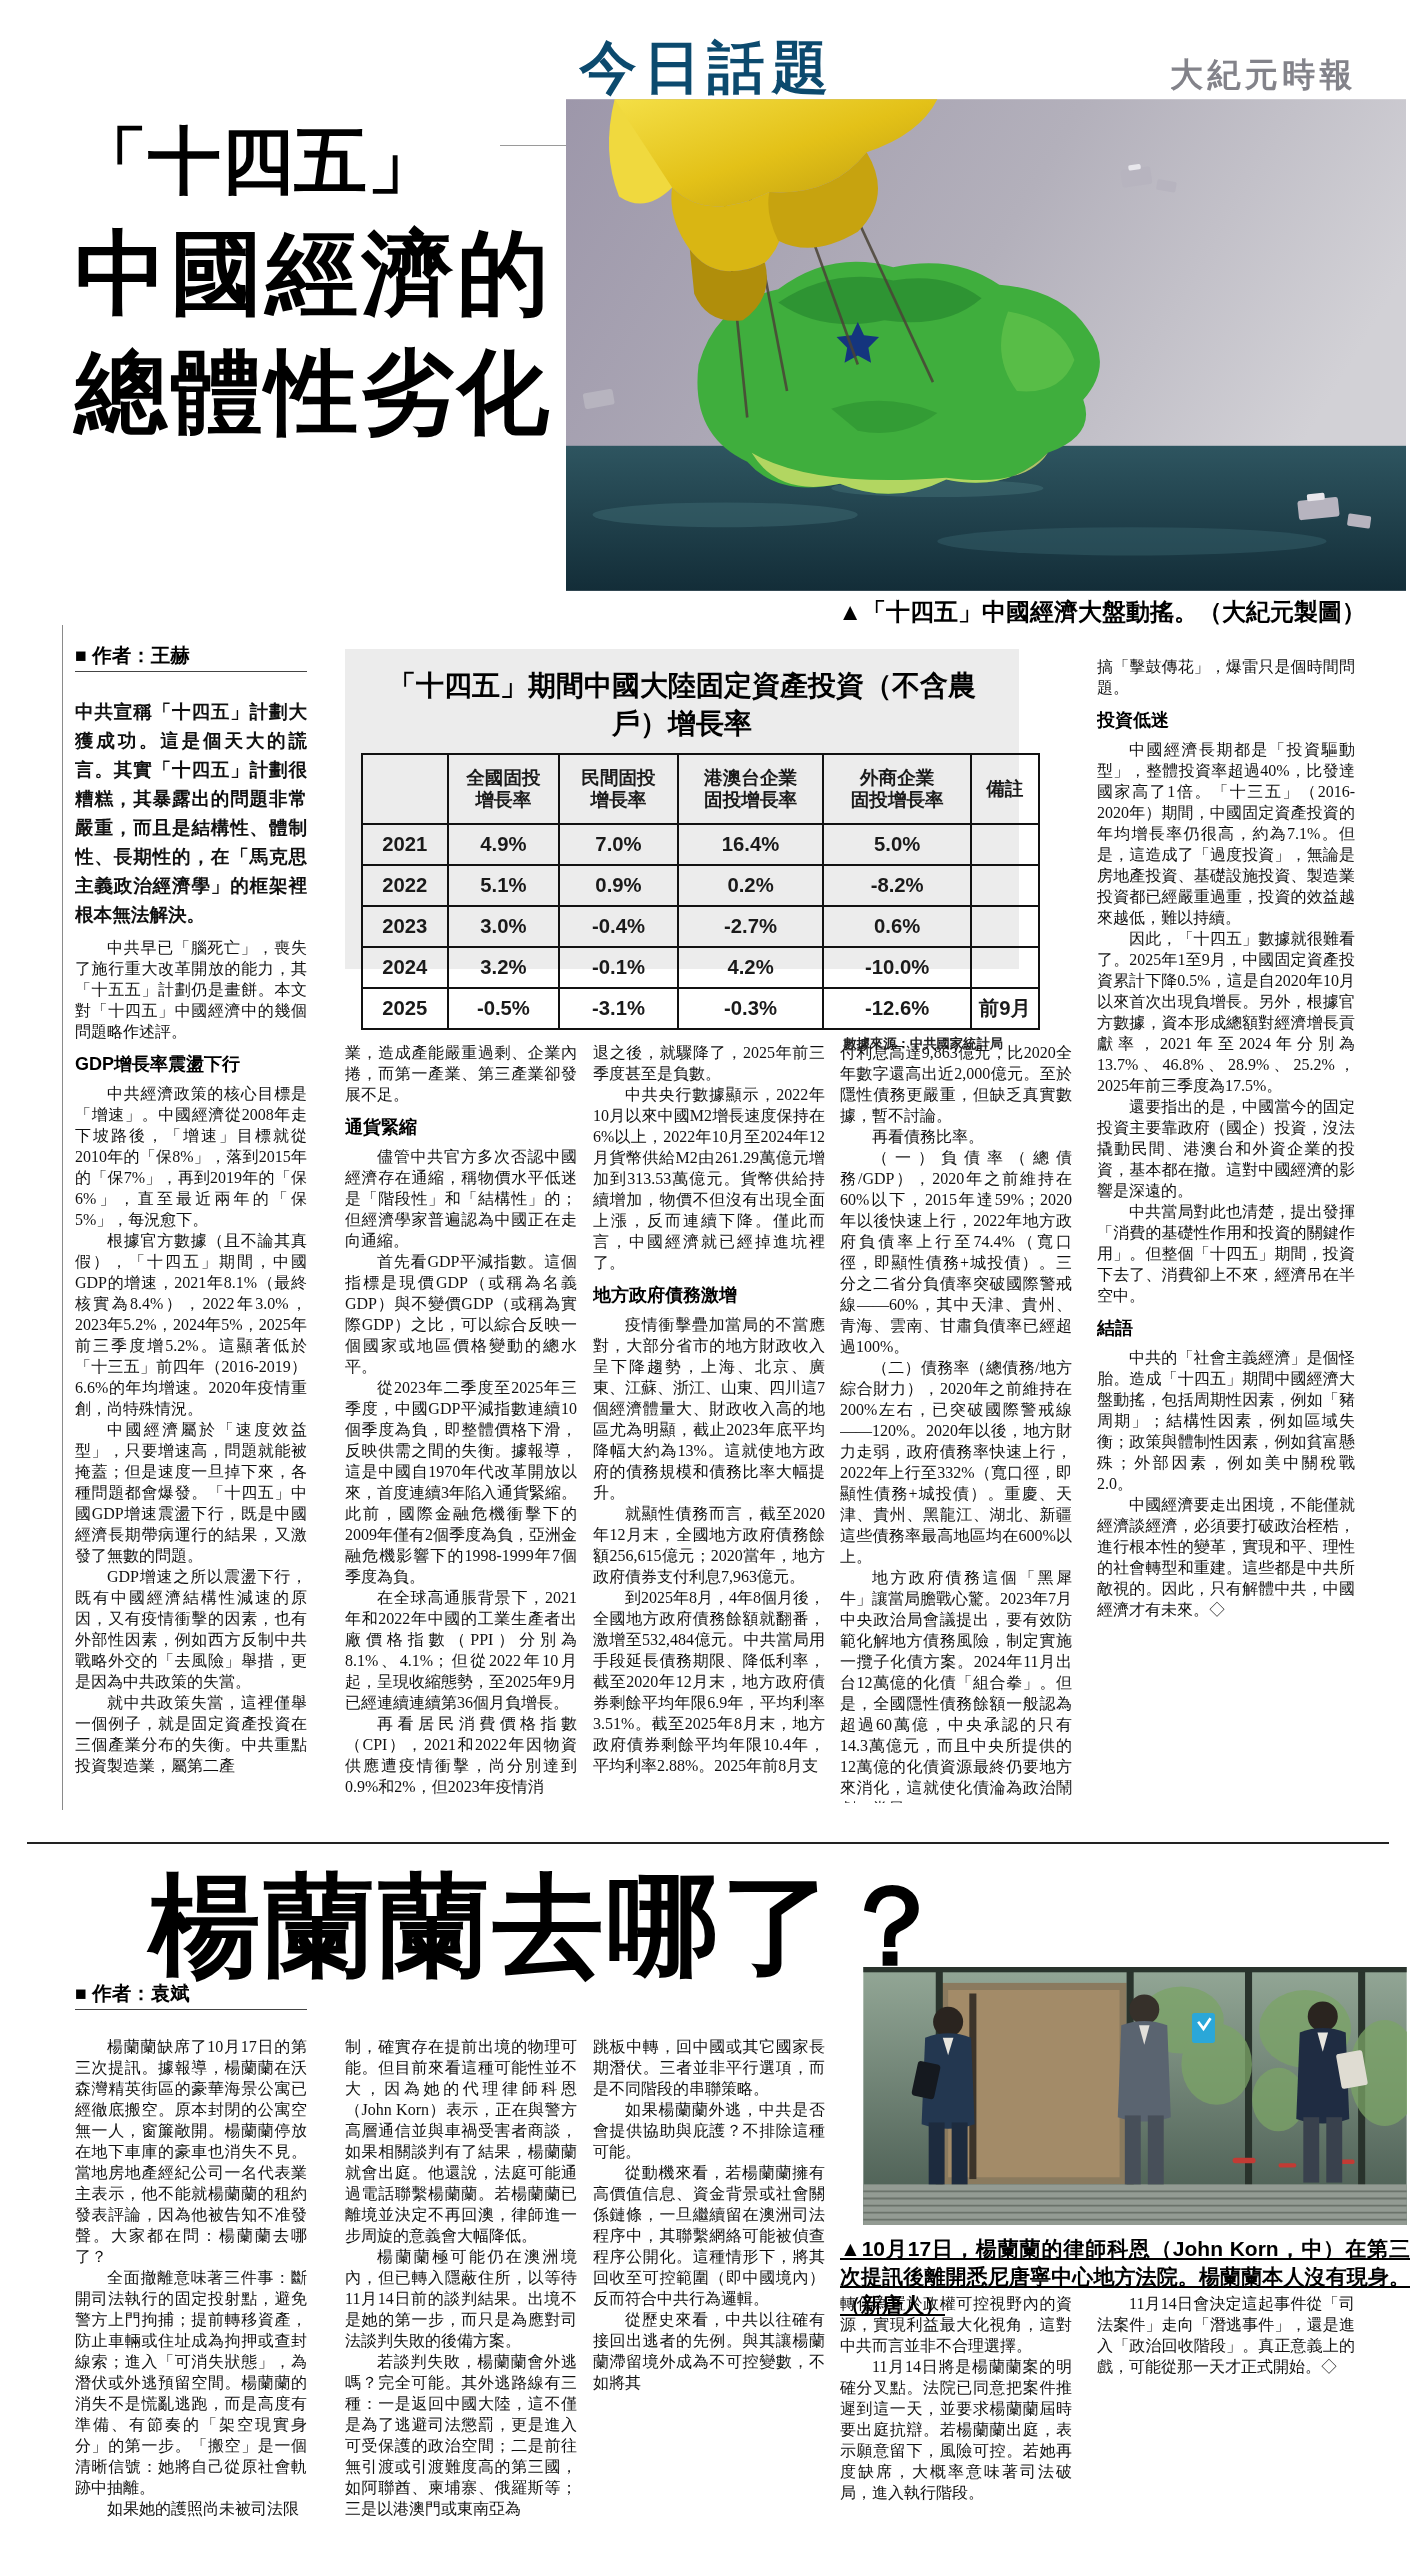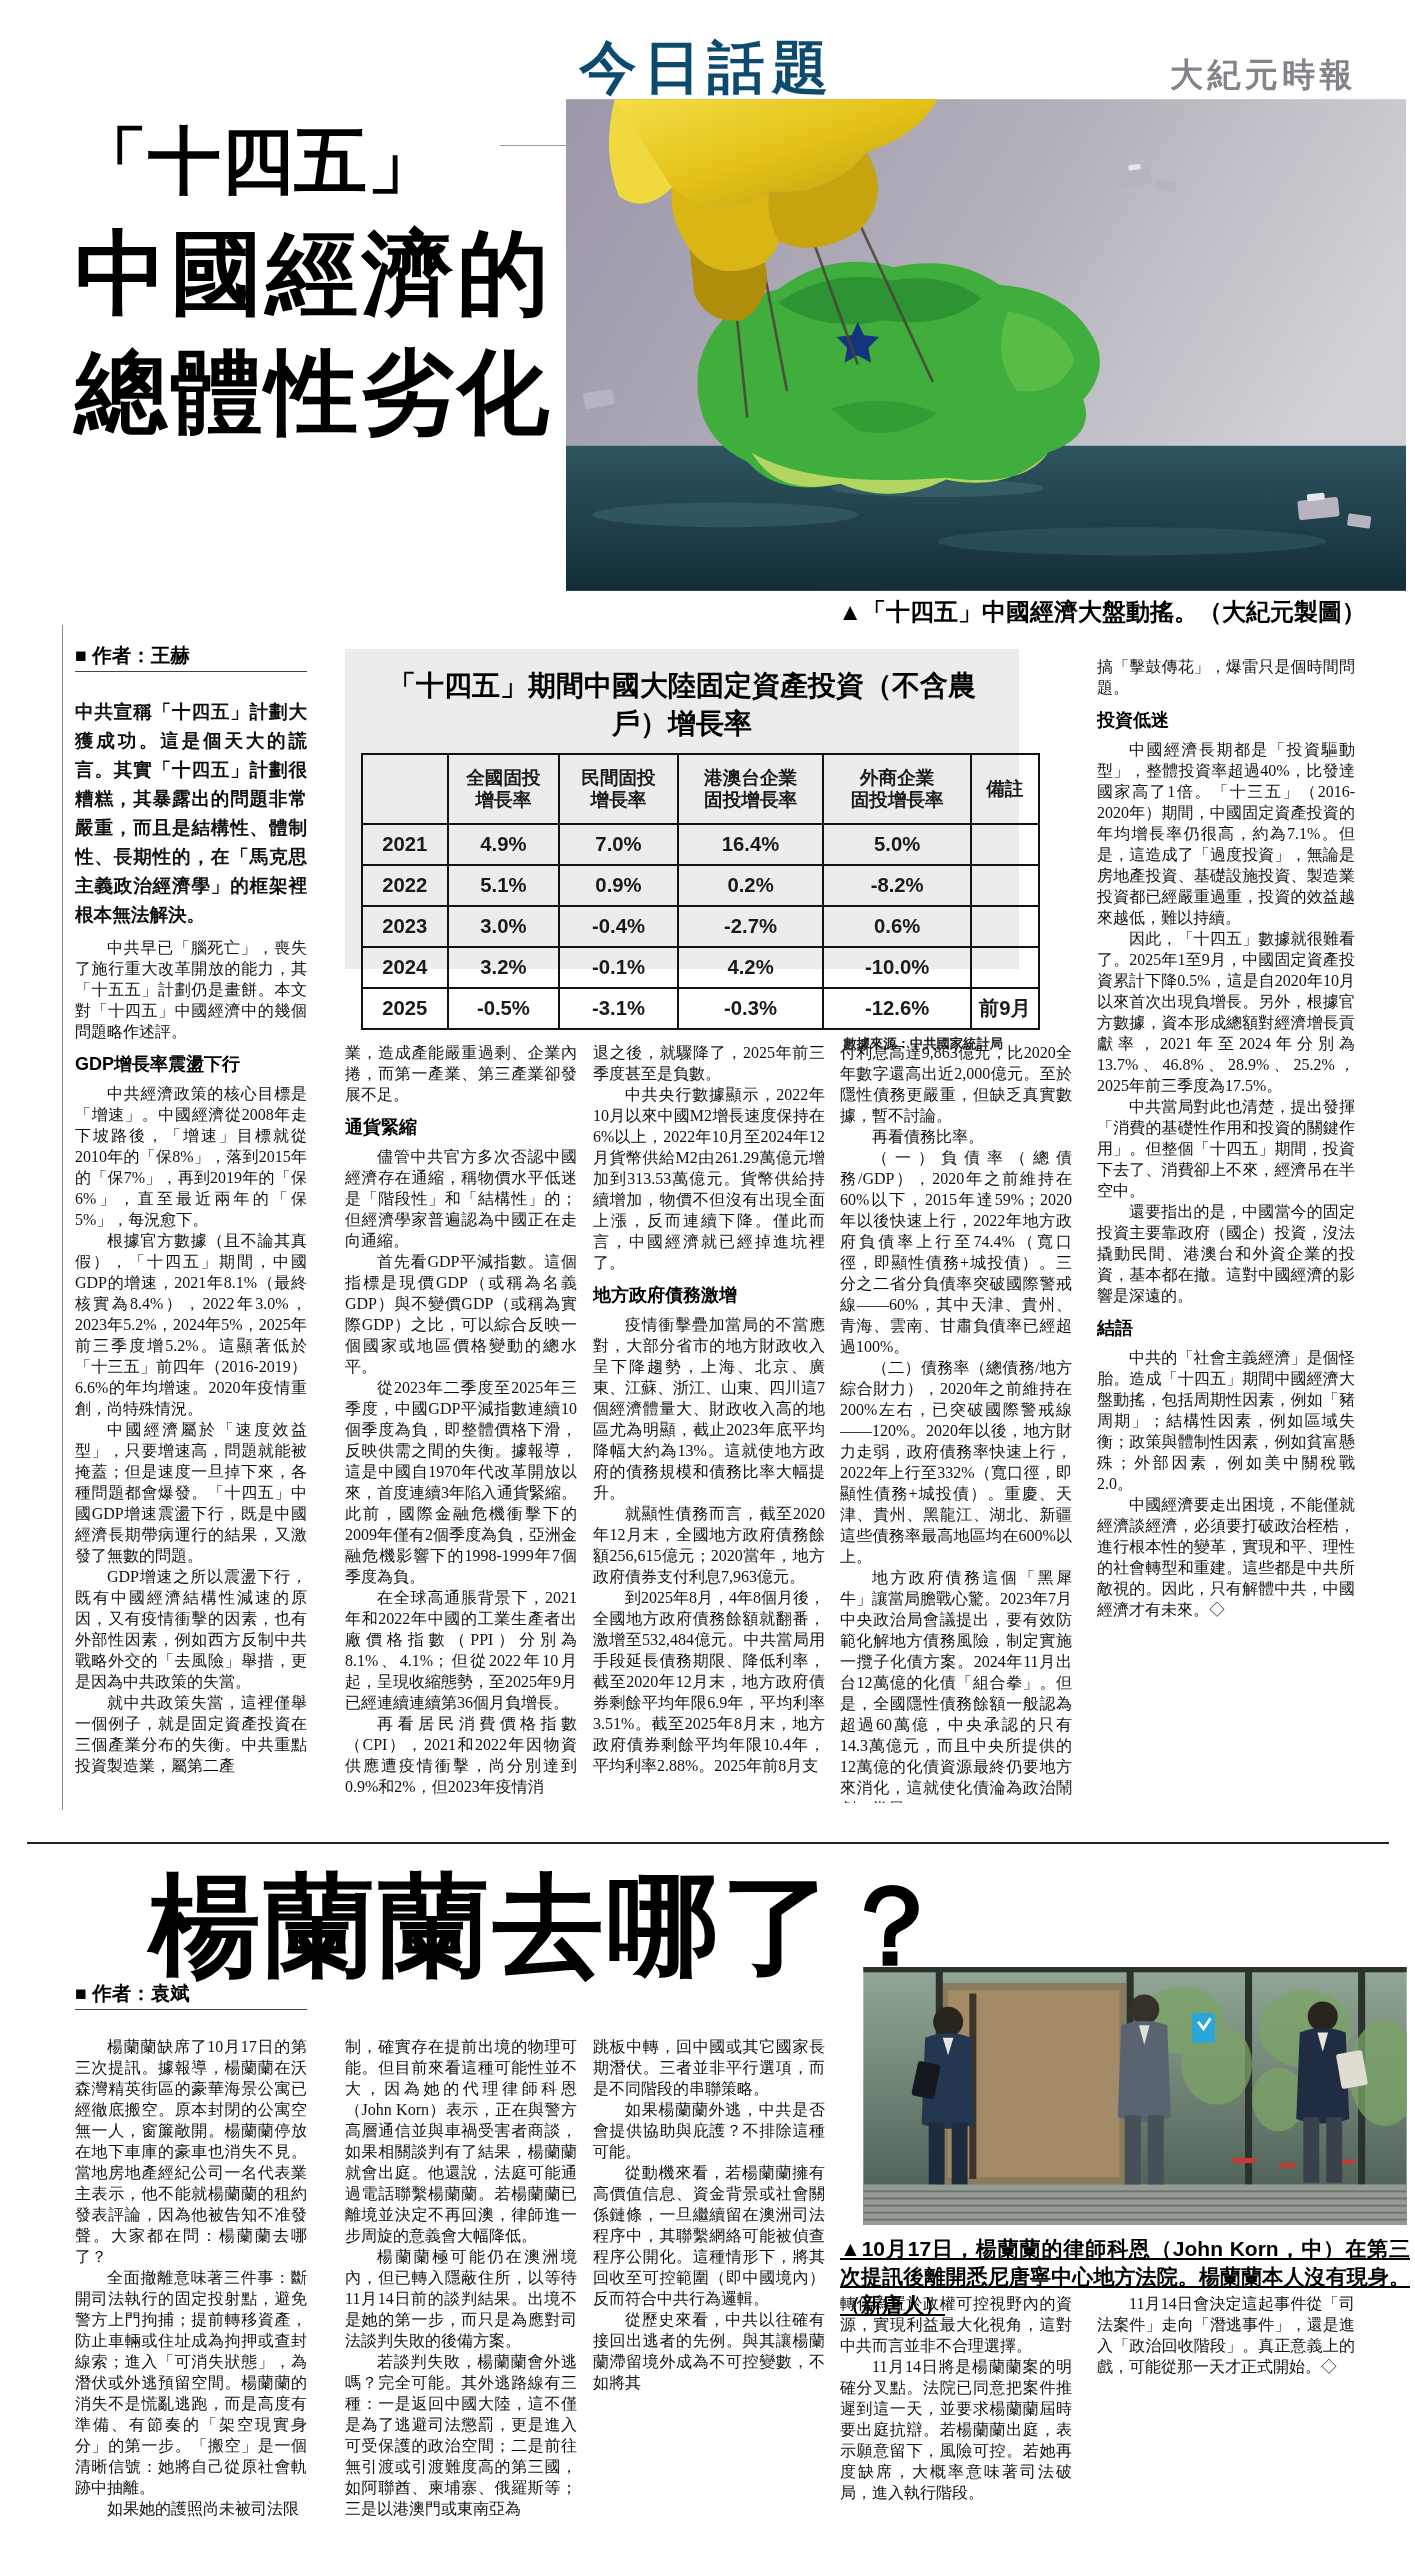--- a/index.html
+++ b/index.html
@@ -250,22 +250,22 @@
       <p>再看債務比率。</p>
       <p>（一）負債率（總債務/GDP），2020年之前維持在60%以下，2015年達59%；2020年以後快速上行，2022年地方政府負債率上行至74.4%（寬口徑，即顯性債務+城投債）。三分之二省分負債率突破國際警戒線——60%，其中天津、貴州、青海、雲南、甘肅負債率已經超過100%。</p>
       <p>（二）債務率（總債務/地方綜合財力），2020年之前維持在200%左右，已突破國際警戒線——120%。2020年以後，地方財力走弱，政府債務率快速上行，2022年上行至332%（寬口徑，即顯性債務+城投債）。重慶、天津、貴州、黑龍江、湖北、新疆這些債務率最高地區均在600%以上。</p>
       <p>地方政府債務這個「黑犀牛」讓當局膽戰心驚。2023年7月中央政治局會議提出，要有效防範化解地方債務風險，制定實施一攬子化債方案。2024年11月出台12萬億的化債「組合拳」。但是，全國隱性債務餘額一般認為超過60萬億，中央承認的只有14.3萬億元，而且中央所提供的12萬億的化債資源最終仍要地方來消化，這就使化債淪為政治鬧劇。當局</p>
     </div>
   <div class="col" style="left:1097px;top:656px;width:258px;height:1178px;">
       <p class="cont">搞「擊鼓傳花」，爆雷只是個時間問題。</p>
       <div class="colhead">投資低迷</div>
       <p>中國經濟長期都是「投資驅動型」，整體投資率超過40%，比發達國家高了1倍。「十三五」（2016-2020年）期間，中國固定資產投資的年均增長率仍很高，約為7.1%。但是，這造成了「過度投資」，無論是房地產投資、基礎設施投資、製造業投資都已經嚴重過重，投資的效益越來越低，難以持續。</p>
       <p>因此，「十四五」數據就很難看了。2025年1至9月，中國固定資產投資累計下降0.5%，這是自2020年10月以來首次出現負增長。另外，根據官方數據，資本形成總額對經濟增長貢獻率，2021年至2024年分別為13.7%、46.8%、28.9%、25.2%，2025年前三季度為17.5%。</p>
+      <p>還要指出的是，中國當今的固定投資主要靠政府（國企）投資，沒法撬動民間、港澳台和外資企業的投資，基本都在撤。這對中國經濟的影響是深遠的。</p>
       <p>中共當局對此也清楚，提出發揮「消費的基礎性作用和投資的關鍵作用」。但整個「十四五」期間，投資下去了、消費卻上不來，經濟吊在半空中。</p>
-      <p>還要指出的是，中國當今的固定投資主要靠政府（國企）投資，沒法撬動民間、港澳台和外資企業的投資，基本都在撤。這對中國經濟的影響是深遠的。</p>
       <div class="colhead">結語</div>
       <p>中共的「社會主義經濟」是個怪胎。造成「十四五」期間中國經濟大盤動搖，包括周期性因素，例如「豬周期」；結構性因素，例如區域失衡；政策與體制性因素，例如貧富懸殊；外部因素，例如美中關稅戰2.0。</p>
       <p>中國經濟要走出困境，不能僅就經濟談經濟，必須要打破政治桎梏，進行根本性的變革，實現和平、理性的社會轉型和重建。這些都是中共所敵視的。因此，只有解體中共，中國經濟才有未來。◇</p>
     </div>
 
   <div class="divider"></div>
 
   <div class="a2-headline">楊蘭蘭去哪了？</div>
   <div class="author" style="left:75px;top:1980px;">■ 作者：袁斌</div>
 

